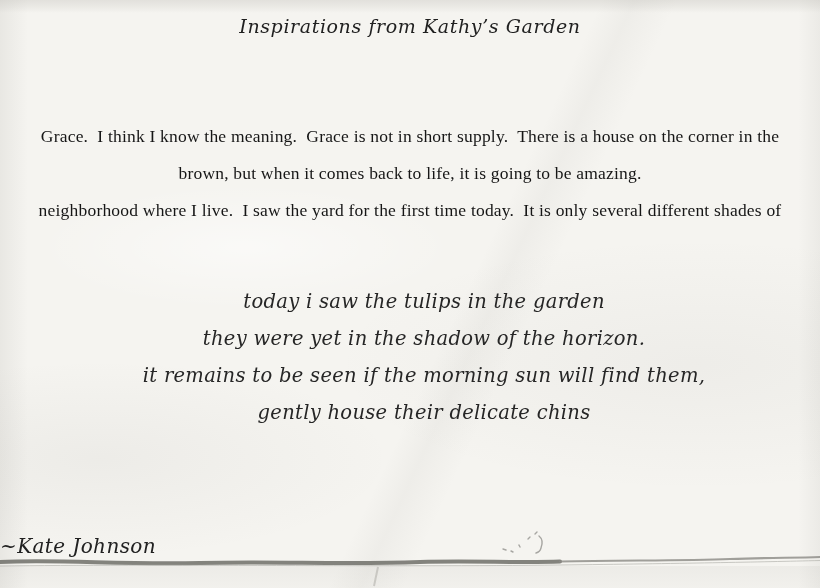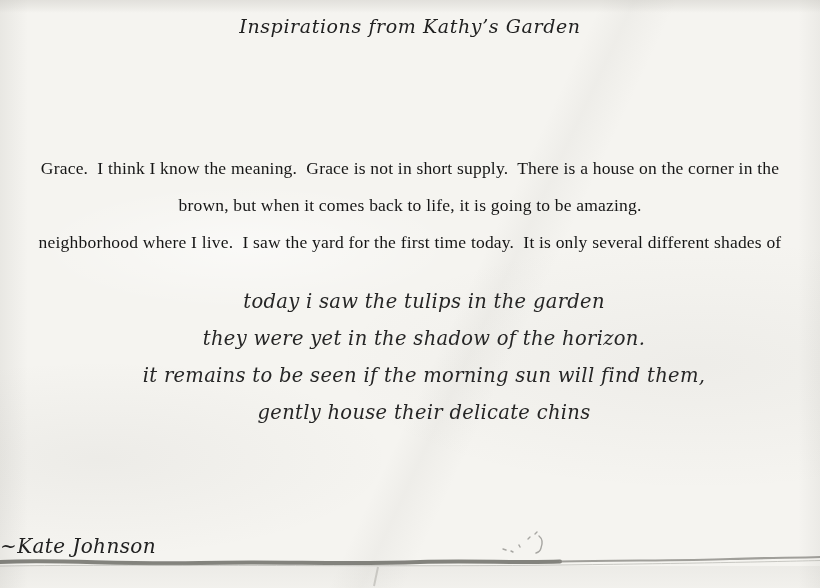--- a/index.html
+++ b/index.html
@@ -29,21 +29,20 @@
     text-align:center;
     font-family:"DejaVu Serif", serif;
     font-style:italic;
     font-size:19px;
     letter-spacing:.6px;
     color:#1f1f1f;
   }
   .paragraph{
     position:absolute;top:118px;left:0;width:100%;
     text-align:center;
-    margin-top:32px;
   }
   .paragraph .pline{
     font-family:"Liberation Serif", serif;
     font-size:17.5px;
     line-height:37px;
     color:#161616;
     white-space:pre-wrap;
     letter-spacing:.2px;
   }
   .poem{

